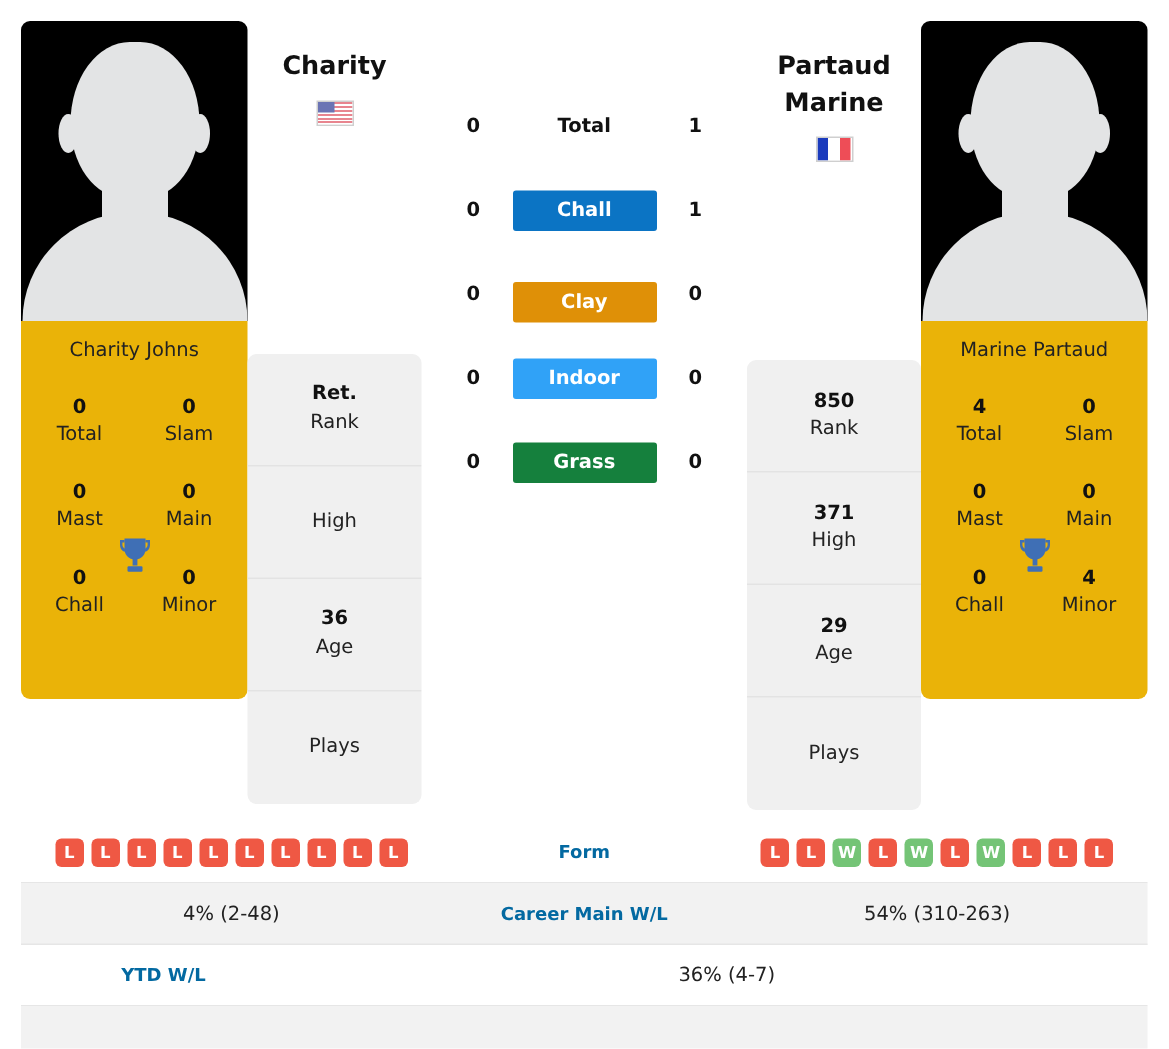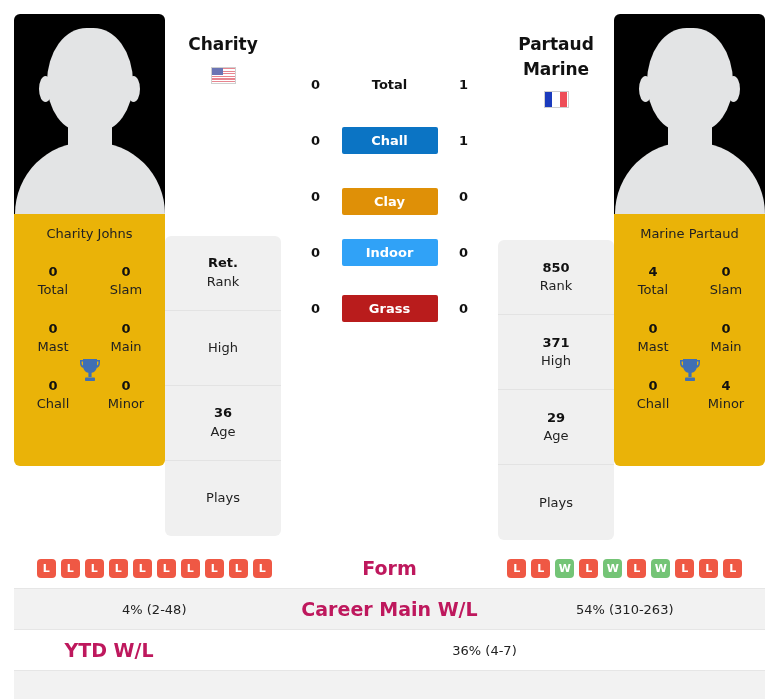--- a/index.html
+++ b/index.html
@@ -206,23 +206,23 @@
   .tcell-l, .tcell-r {
     flex: 1 1 0;
     text-align: center;
     font-size: 13px;
     color: #222;
     padding: 0 4px;
   }
   .tcell-m {
     flex: 0 0 190px;
     text-align: center;
-    font-size: 19px;
-    font-weight: bold;
-    color: #be185d;
+    font-size: 12px;
+    font-weight: bold;
+    color: #0369a1;
   }
   .form-strip {
     display: flex;
     justify-content: center;
     gap: 5px;
   }
   .fb {
     width: 19px; height: 19px;
     border-radius: 4px;
     color: #fff;
@@ -337,21 +337,21 @@
           <div class="surf-badge" style="background: rgb(223, 144, 7); margin-top: 10px;">Clay</div>
           <div class="surf-num">0</div>
         </div>
         <div class="surf-row">
           <div class="surf-num">0</div>
           <div class="surf-badge" style="background: rgb(48, 162, 247);">Indoor</div>
           <div class="surf-num">0</div>
         </div>
         <div class="surf-row">
           <div class="surf-num">0</div>
-          <div class="surf-badge" style="background: #b91c1c;">Grass</div>
+          <div class="surf-badge" style="background: #15803d;">Grass</div>
           <div class="surf-num">0</div>
         </div>
       </div>
 
     <div class="name-col right">
       <div class="pname">Partaud</div>
       <div class="pname">Marine</div>
       <div class="flag flag-fr">
         <i class="b"></i>
         <i class="w"></i>

